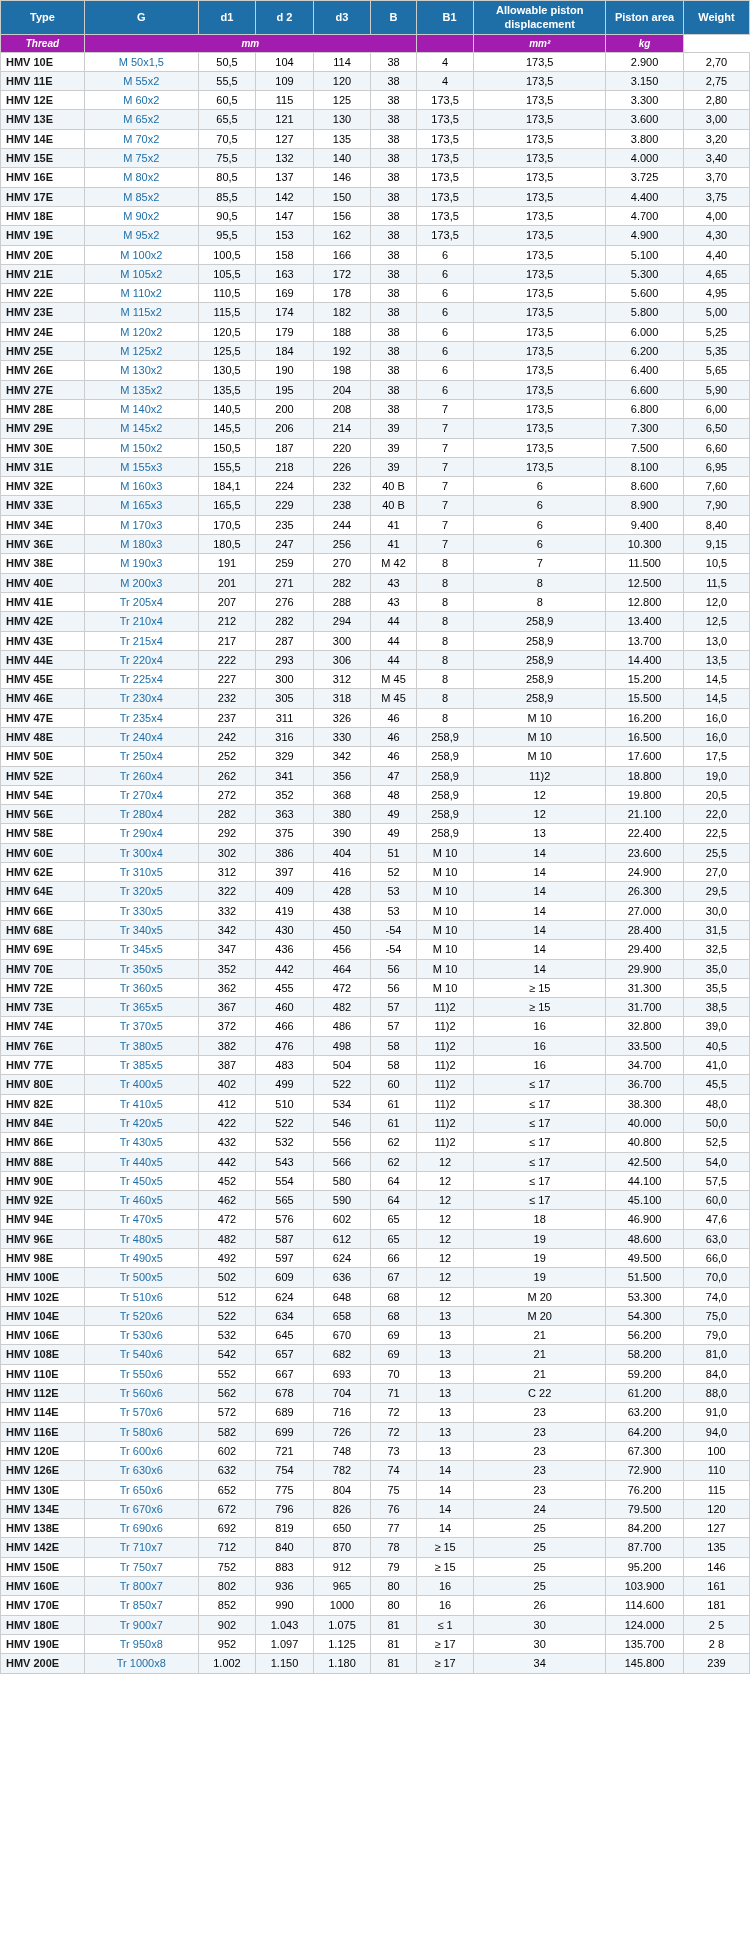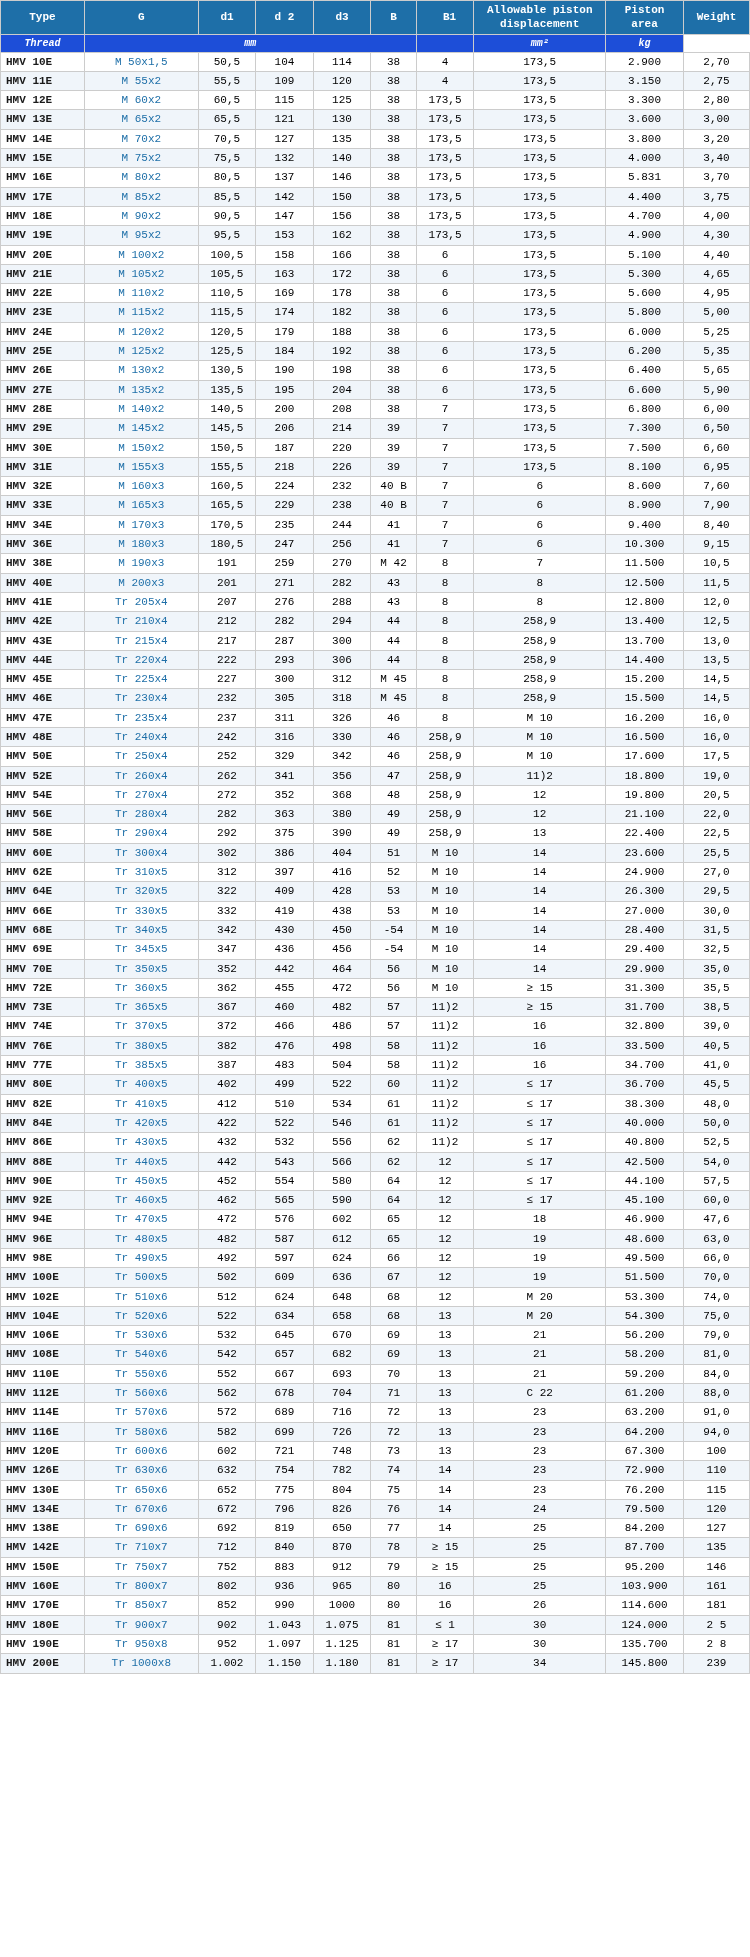--- a/index.html
+++ b/index.html
@@ -1,35 +1,35 @@
 <!DOCTYPE html>
 <html><head>
   <meta charset="utf-8">
   <style>
     * { box-sizing: border-box; margin: 0; padding: 0; }
     body { font-family: Arial, sans-serif; font-size: 11px; background: #fff; }
-    .table-container { width: 750px; overflow-x: auto; font-family: Liberation Mono, monospace; }
+    .table-container { width: 750px; overflow-x: auto; }
     table { width: 750px; border-collapse: collapse; }
     th, td { border: 1px solid #ccc; text-align: center; padding: 2px 3px; line-height: 1.3; }
     thead th { background-color: #1e6fa8; color: #fff; font-weight: bold; }
     tbody tr:nth-child(even) { background-color: #f0f5fa; }
     tbody tr:nth-child(odd) { background-color: #fff; }
     td:first-child { text-align: left; padding-left: 5px; font-weight: bold; color: #1a1a1a; }
     td:nth-child(2) { color: #1e6fa8; }
     .col-type { width: 70px; }
     .col-g { width: 95px; }
     .col-d1 { width: 48px; }
     .col-d2 { width: 48px; }
     .col-d3 { width: 48px; }
     .col-b { width: 38px; }
     .col-b1 { width: 48px; padding-left: 12px; }
     .col-allow { width: 110px; }
     .col-piston { width: 65px; }
     .col-weight { width: 55px; text-align: center; }
-    .unit-row th { font-size: 10px; font-style: italic; background-color: #1d4ed8; color: #fff; }
+    .unit-row th { font-size: 10px; font-style: italic; background-color: #a21caf; color: #fff; }
   </style>
 </head>
 <body>
 
 <div class="table-container">
   <table>
     <thead>
       <tr>
         <th class="col-type" rowspan="2">Type</th>
         <th class="col-g" rowspan="2">G</th>
@@ -127,21 +127,21 @@
         </tr>
         <tr>
           <td>HMV 16E</td>
           <td>M 80x2</td>
           <td>80,5</td>
           <td>137</td>
           <td>146</td>
           <td>38</td>
           <td>173,5</td>
           <td>173,5</td>
-          <td>5.831</td>
+          <td>3.725</td>
           <td>3,70</td>
         </tr>
         <tr>
           <td>HMV 17E</td>
           <td>M 85x2</td>
           <td>85,5</td>
           <td>142</td>
           <td>150</td>
           <td>38</td>
           <td>173,5</td>
@@ -313,21 +313,21 @@
           <td>226</td>
           <td>39</td>
           <td>7</td>
           <td>173,5</td>
           <td>8.100</td>
           <td>6,95</td>
         </tr>
         <tr>
           <td>HMV 32E</td>
           <td>M 160x3</td>
-          <td>160,5</td>
+          <td>184,1</td>
           <td>224</td>
           <td>232</td>
           <td>40 B</td>
           <td>7</td>
           <td>6</td>
           <td>8.600</td>
           <td>7,60</td>
         </tr>
         <tr>
           <td>HMV 33E</td>

